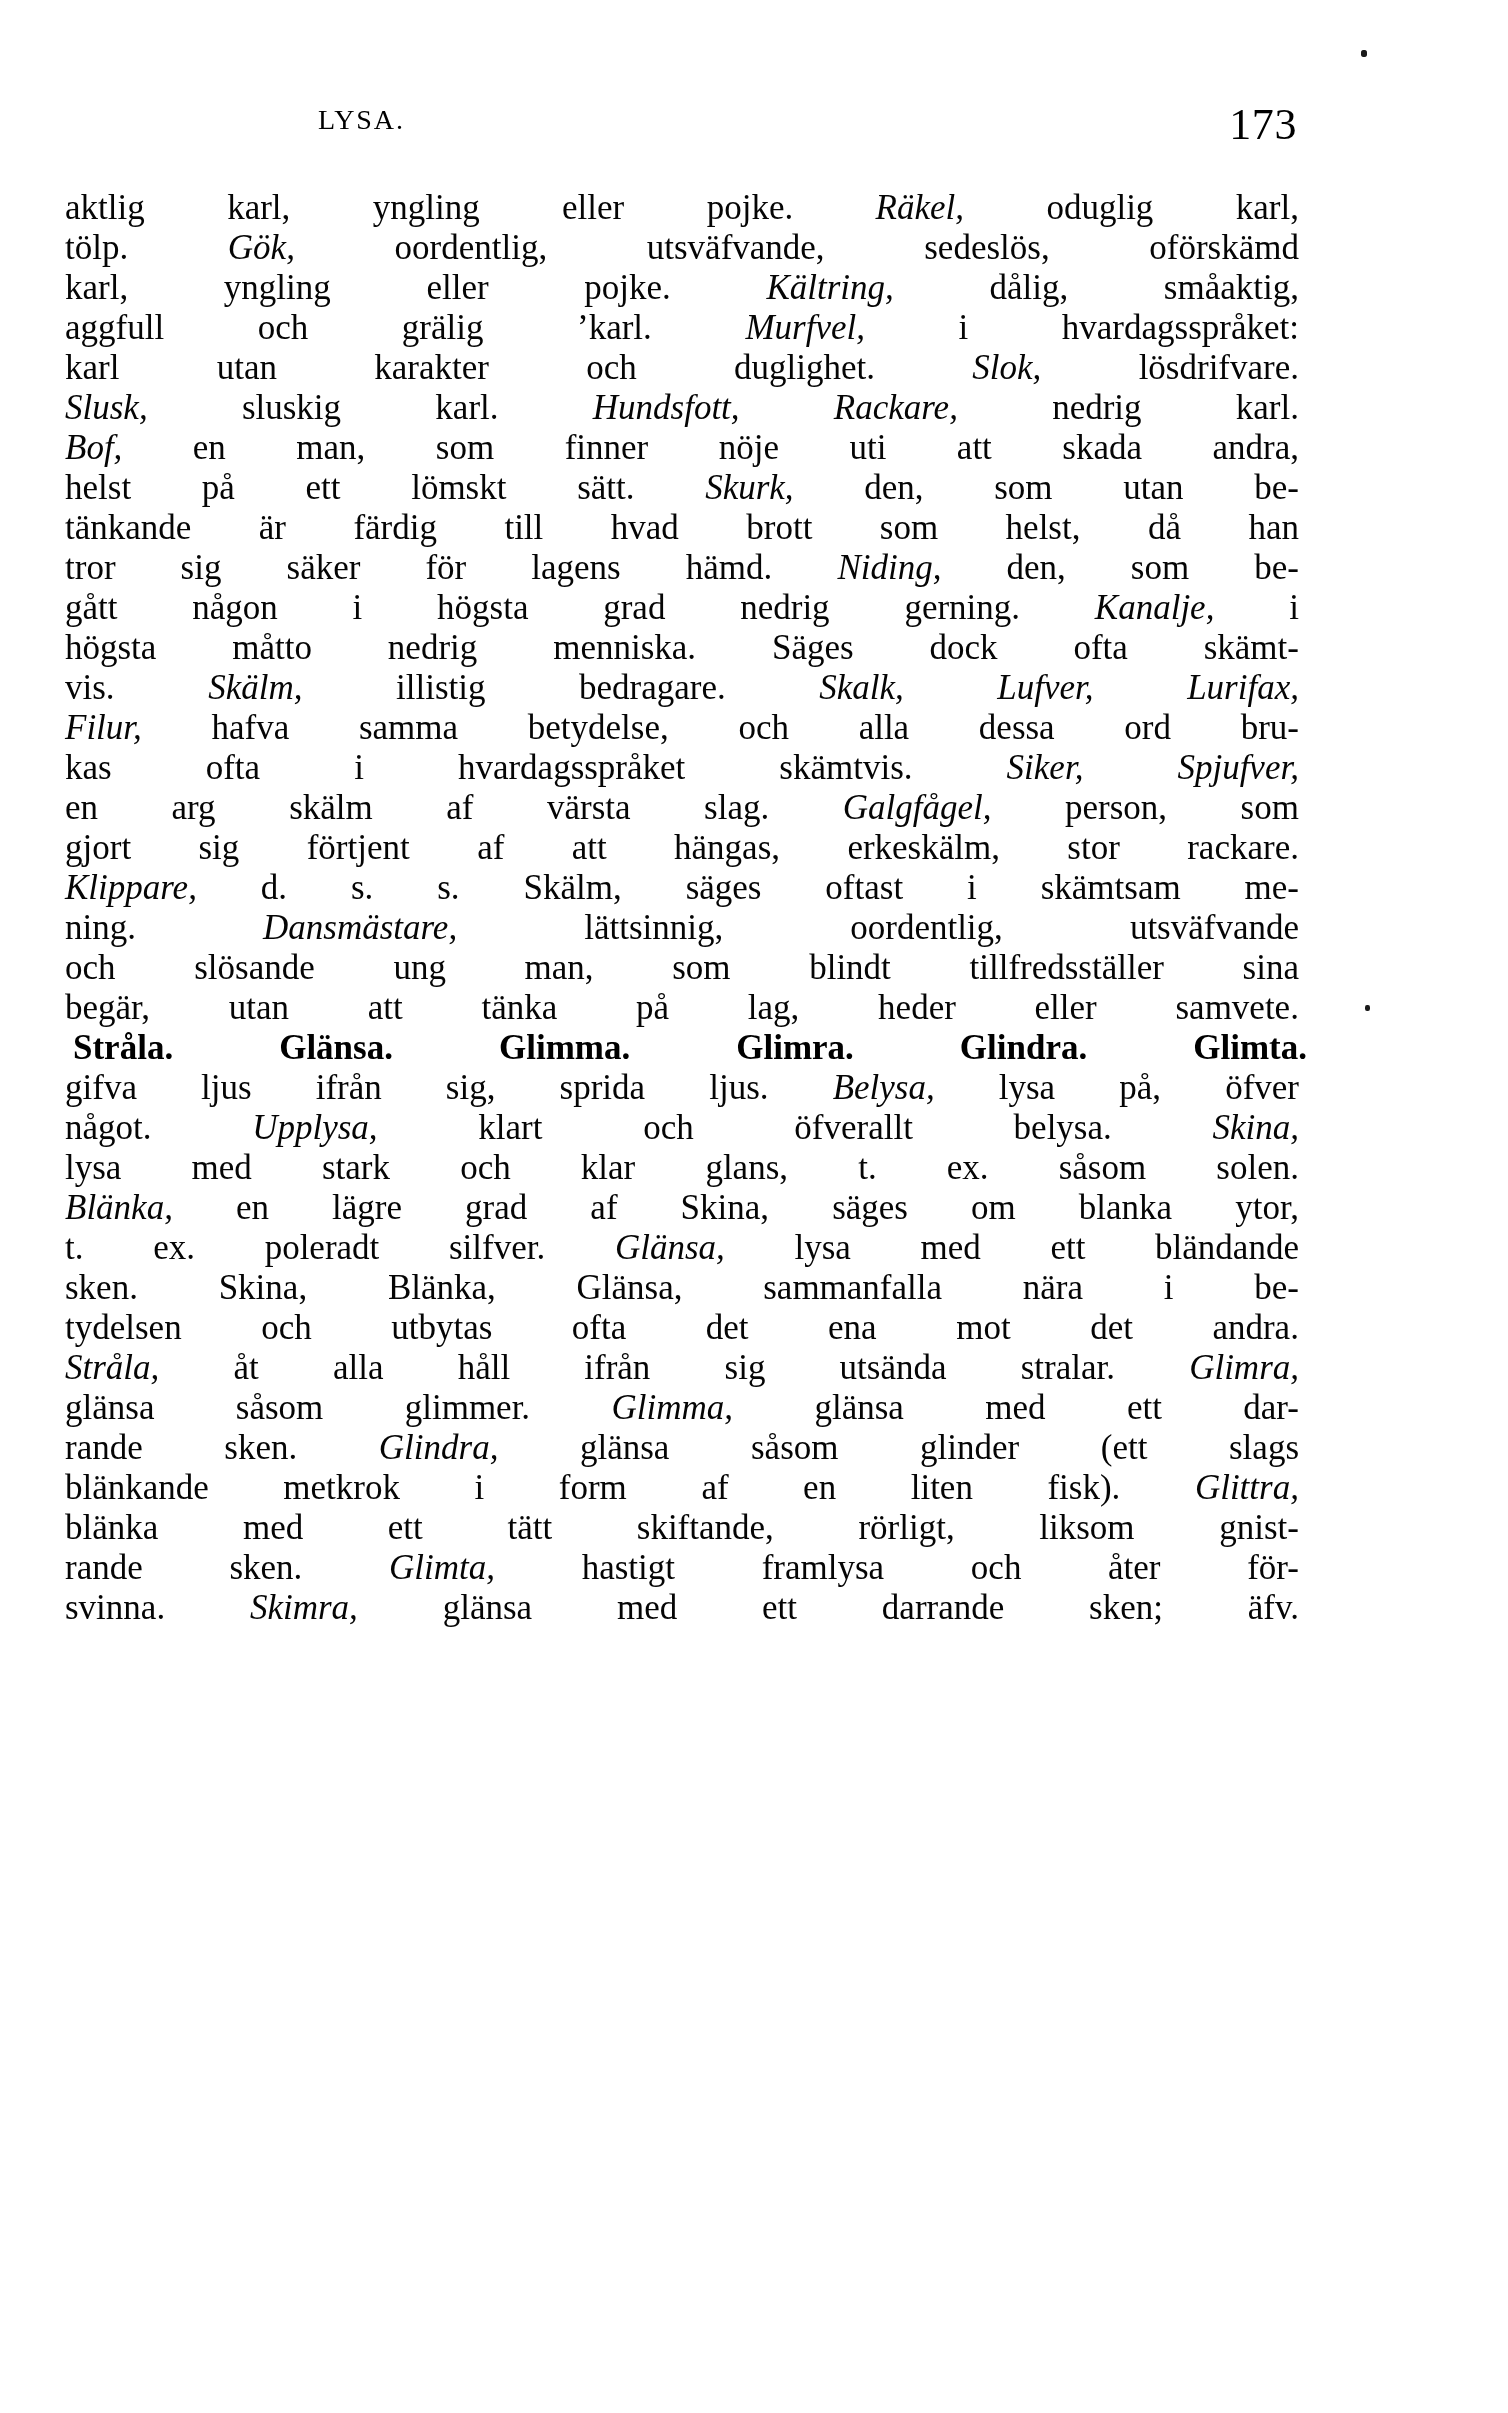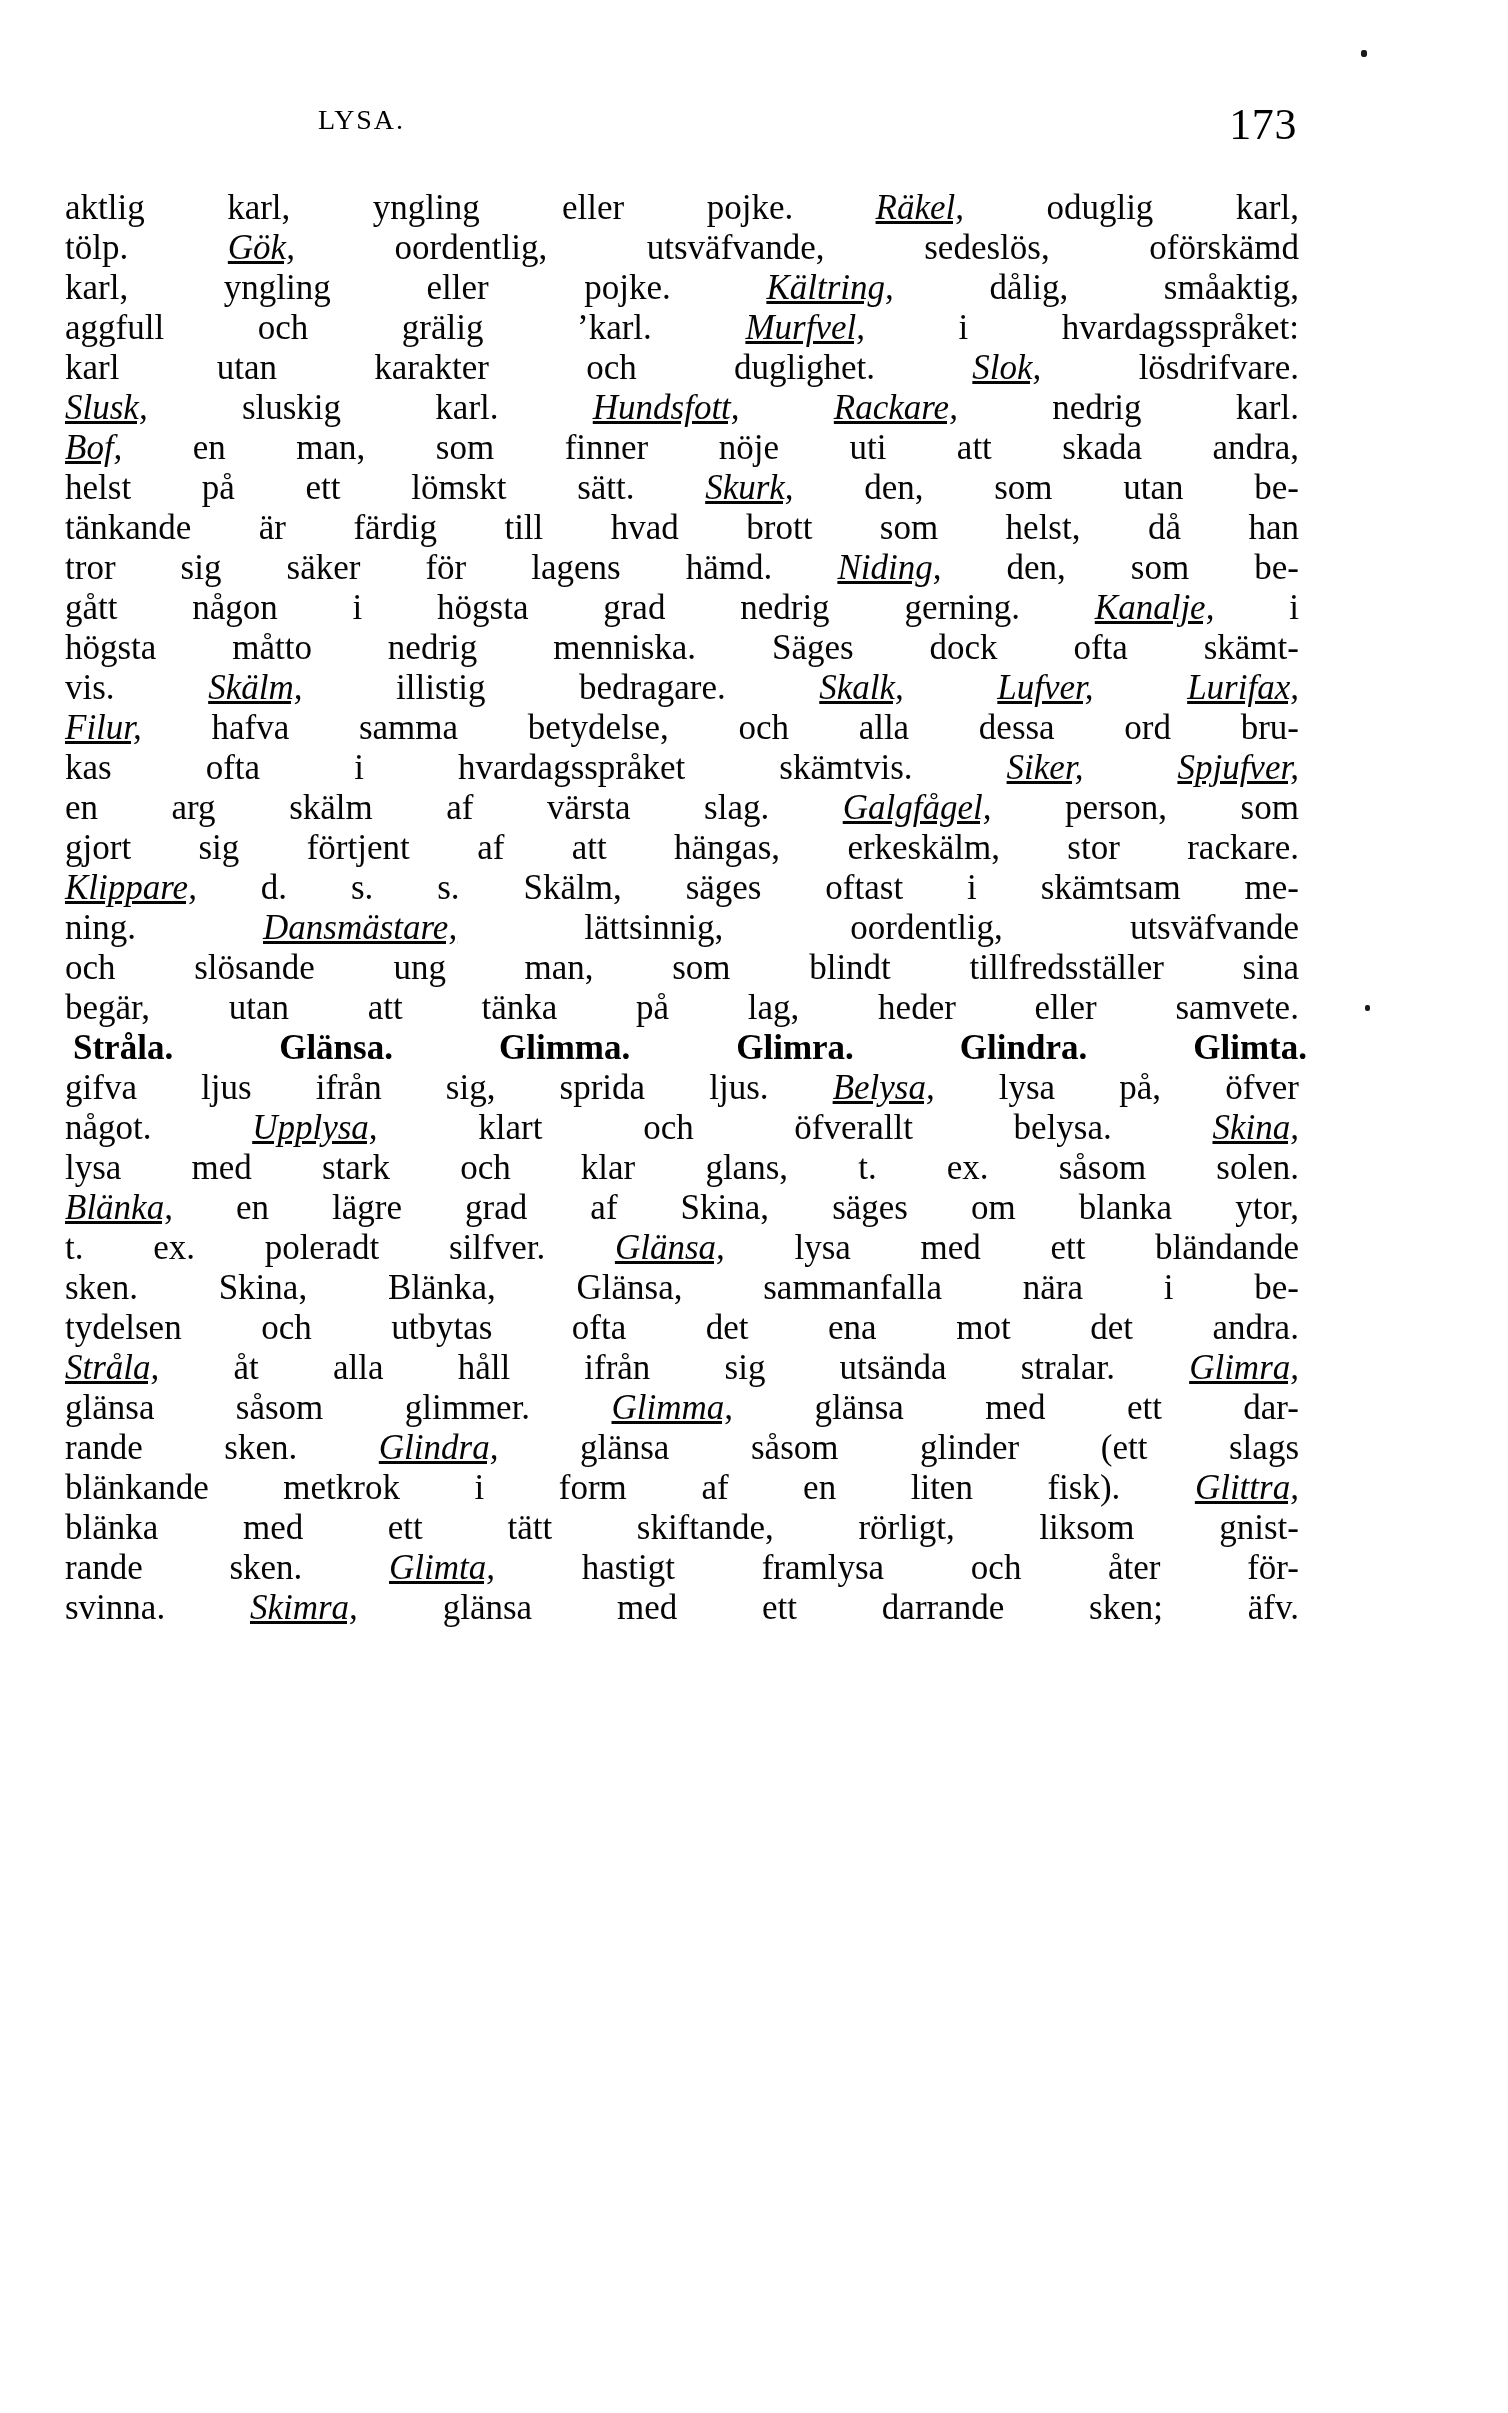--- a/index.html
+++ b/index.html
@@ -86,21 +86,21 @@
     width: 1234px;
   }
   .ln.j > span { white-space: pre; }
 
   
   .ln.l {
     display: block;
     width: 1234px;
   }
 
-  i, .it { font-style: italic; text-decoration: underline; }
+  i, .it { font-style: italic; }
 
   
   .kw {
     display: flex;
     width: 1234px;
     font-size: 35px;
     line-height: 40px;
     height: 40px;
     font-weight: 700;
     letter-spacing: 0px;

